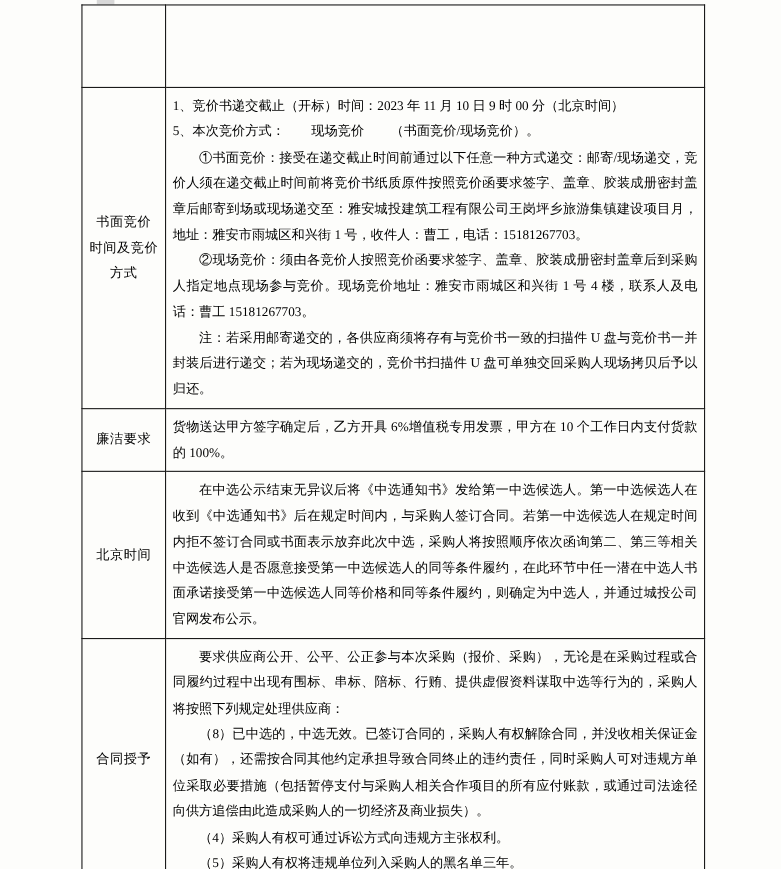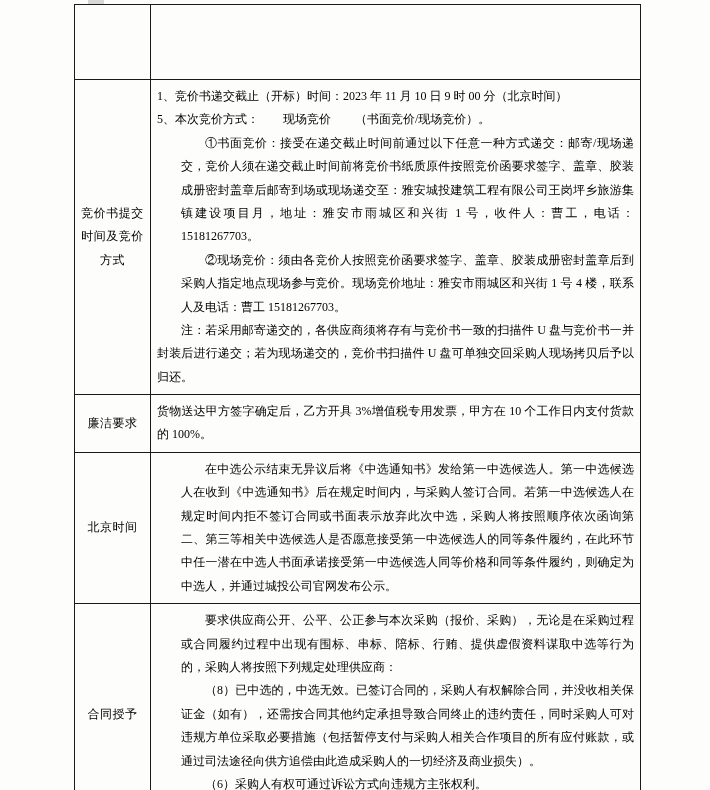--- a/index.html
+++ b/index.html
@@ -47,21 +47,21 @@
     text-align: justify;
     vertical-align: top;
   }
   .label-line { display: block; white-space: nowrap; }
   .blank-row td { height: 64px; }
   p.para {
     margin: 0;
     text-align: justify;
     text-justify: inter-ideograph;
   }
-  p.indent2 { text-indent: 2em; margin-left: 24px; }
+  p.indent2 { text-indent: 2em; }
   .note {
     margin: 0;
     text-indent: 2em;
   }
   .mid { vertical-align: middle; }
   
   .scan-mark {
     position: absolute;
     left: 88px;
     top: 0px;
@@ -82,57 +82,57 @@
       <col>
     </colgroup>
     <tbody>
       <tr class="blank-row">
         <td class="label-cell"></td>
         <td class="body-cell"></td>
       </tr>
 
       <tr>
         <td class="label-cell">
-          <span class="label-line">竞价书提交</span>
+          <span class="label-line">书面竞价</span>
           <span class="label-line">时间及竞价</span>
           <span class="label-line">方式</span>
         </td>
         <td class="body-cell">
           <p class="para">1、竞价书递交截止（开标）时间：2023 年 11 月 10 日 9 时 00 分（北京时间）</p>
           <p class="para">5、本次竞价方式：　　现场竞价　　（书面竞价/现场竞价）。</p>
           <p class="para indent2">①书面竞价：接受在递交截止时间前通过以下任意一种方式递交：邮寄/现场递交，竞价人须在递交截止时间前将竞价书纸质原件按照竞价函要求签字、盖章、胶装成册密封盖章后邮寄到场或现场递交至：雅安城投建筑工程有限公司王岗坪乡旅游集镇建设项目月，地址：雅安市雨城区和兴街 1 号，收件人：曹工，电话：15181267703。</p>
           <p class="para indent2">②现场竞价：须由各竞价人按照竞价函要求签字、盖章、胶装成册密封盖章后到采购人指定地点现场参与竞价。现场竞价地址：雅安市雨城区和兴街 1 号 4 楼，联系人及电话：曹工 15181267703。</p>
           <p class="para note">注：若采用邮寄递交的，各供应商须将存有与竞价书一致的扫描件 U 盘与竞价书一并封装后进行递交；若为现场递交的，竞价书扫描件 U 盘可单独交回采购人现场拷贝后予以归还。</p>
         </td>
       </tr>
 
       <tr>
         <td class="label-cell">
           <span class="label-line">廉洁要求</span>
         </td>
         <td class="body-cell mid">
-          <p class="para">货物送达甲方签字确定后，乙方开具 3%增值税专用发票，甲方在 10 个工作日内支付货款的 100%。</p>
+          <p class="para">货物送达甲方签字确定后，乙方开具 6%增值税专用发票，甲方在 10 个工作日内支付货款的 100%。</p>
         </td>
       </tr>
 
       <tr>
         <td class="label-cell">
           <span class="label-line">北京时间</span>
         </td>
         <td class="body-cell">
           <p class="para indent2">在中选公示结束无异议后将《中选通知书》发给第一中选候选人。第一中选候选人在收到《中选通知书》后在规定时间内，与采购人签订合同。若第一中选候选人在规定时间内拒不签订合同或书面表示放弃此次中选，采购人将按照顺序依次函询第二、第三等相关中选候选人是否愿意接受第一中选候选人的同等条件履约，在此环节中任一潜在中选人书面承诺接受第一中选候选人同等价格和同等条件履约，则确定为中选人，并通过城投公司官网发布公示。</p>
         </td>
       </tr>
 
       <tr>
         <td class="label-cell">
           <span class="label-line">合同授予</span>
         </td>
         <td class="body-cell">
           <p class="para indent2">要求供应商公开、公平、公正参与本次采购（报价、采购），无论是在采购过程或合同履约过程中出现有围标、串标、陪标、行贿、提供虚假资料谋取中选等行为的，采购人将按照下列规定处理供应商：</p>
           <p class="para indent2">（8）已中选的，中选无效。已签订合同的，采购人有权解除合同，并没收相关保证金（如有），还需按合同其他约定承担导致合同终止的违约责任，同时采购人可对违规方单位采取必要措施（包括暂停支付与采购人相关合作项目的所有应付账款，或通过司法途径向供方追偿由此造成采购人的一切经济及商业损失）。</p>
-          <p class="para indent2">（6）采购人有权可通过诉讼方式向违规方主张权利。</p>
+          <p class="para indent2">（4）采购人有权可通过诉讼方式向违规方主张权利。</p>
           <p class="para indent2">（5）采购人有权将违规单位列入采购人的黑名单三年。</p>
         </td>
       </tr>
     </tbody>
   </table>
 </div>
 
 </body></html>

